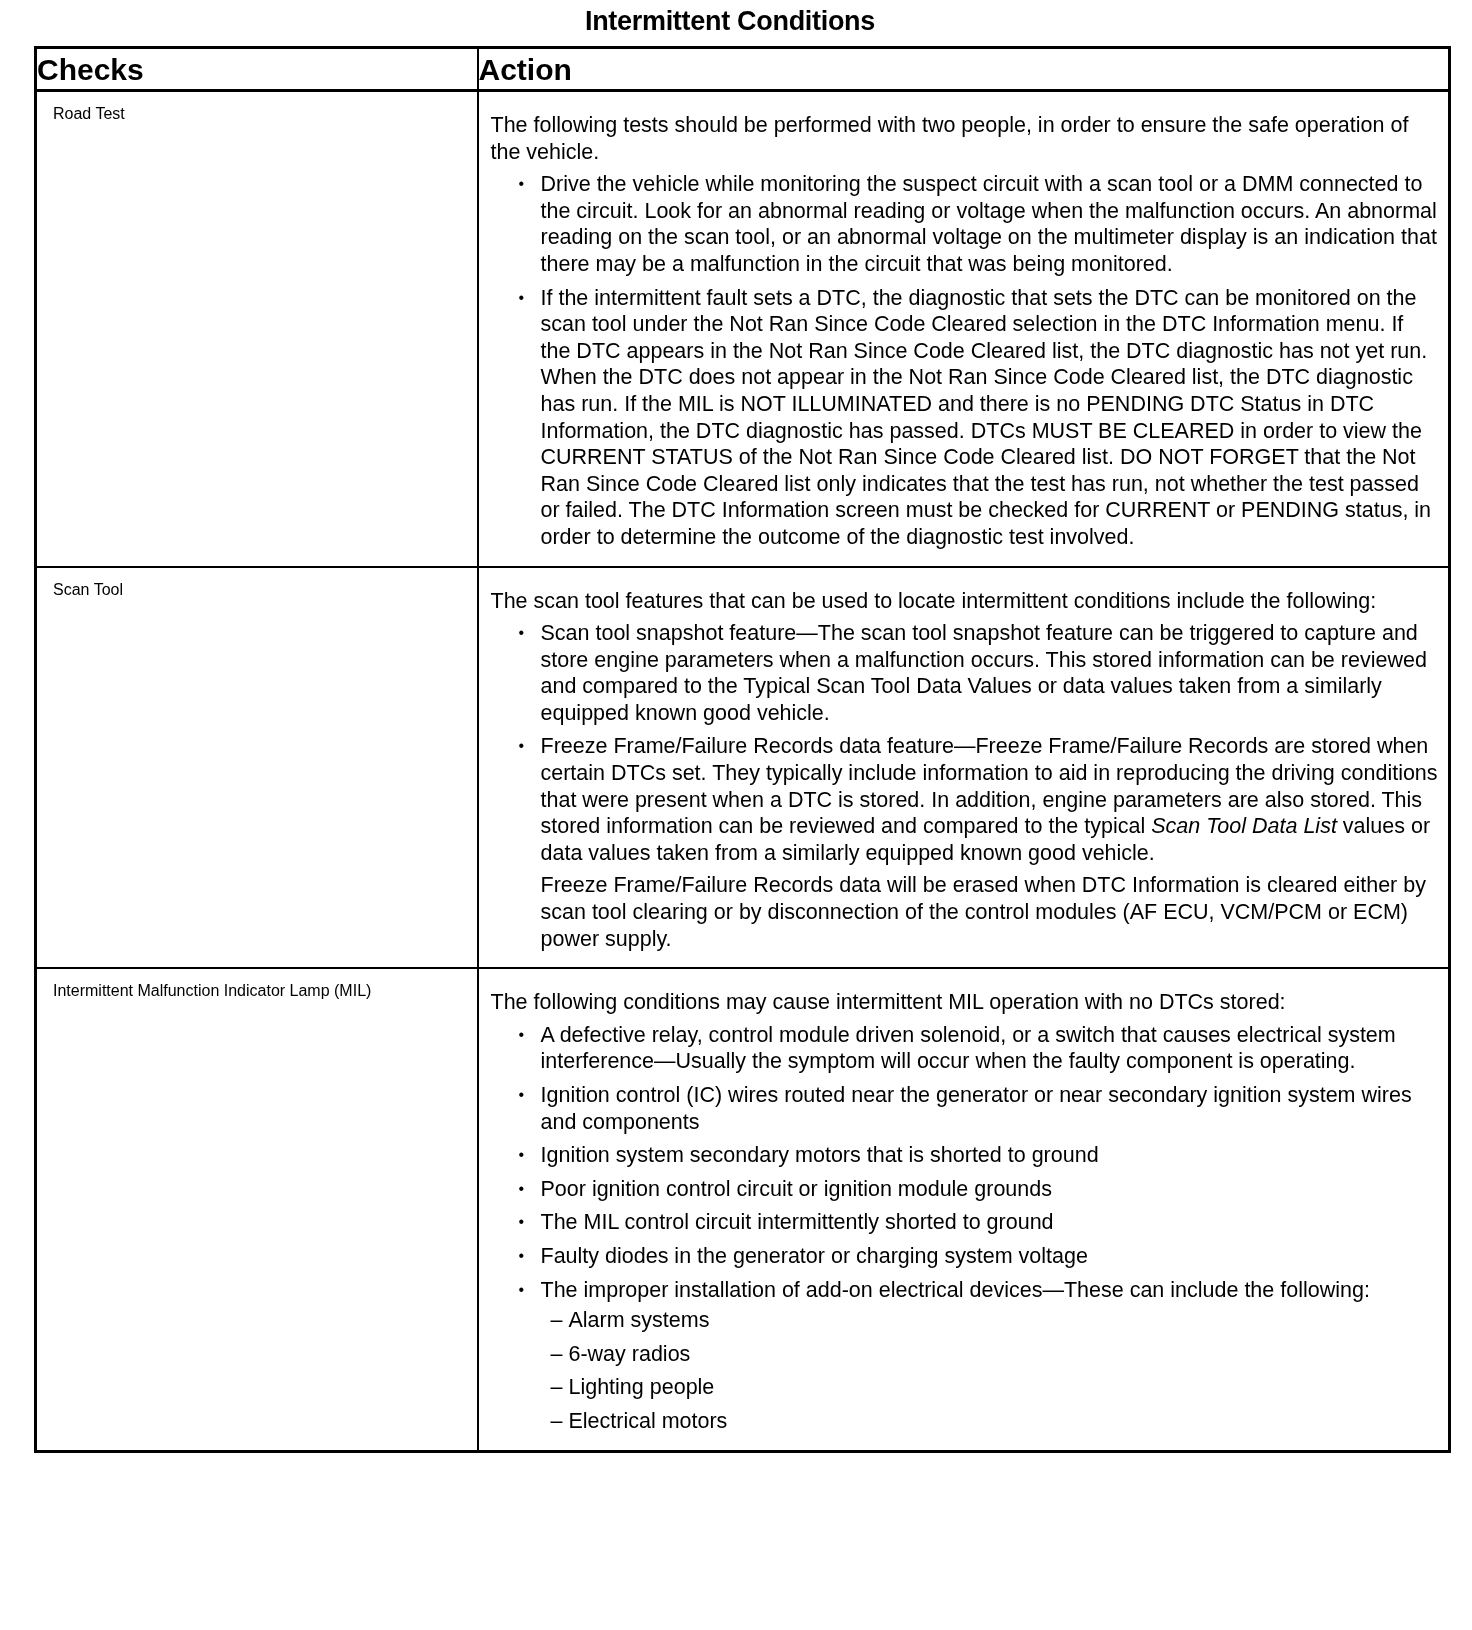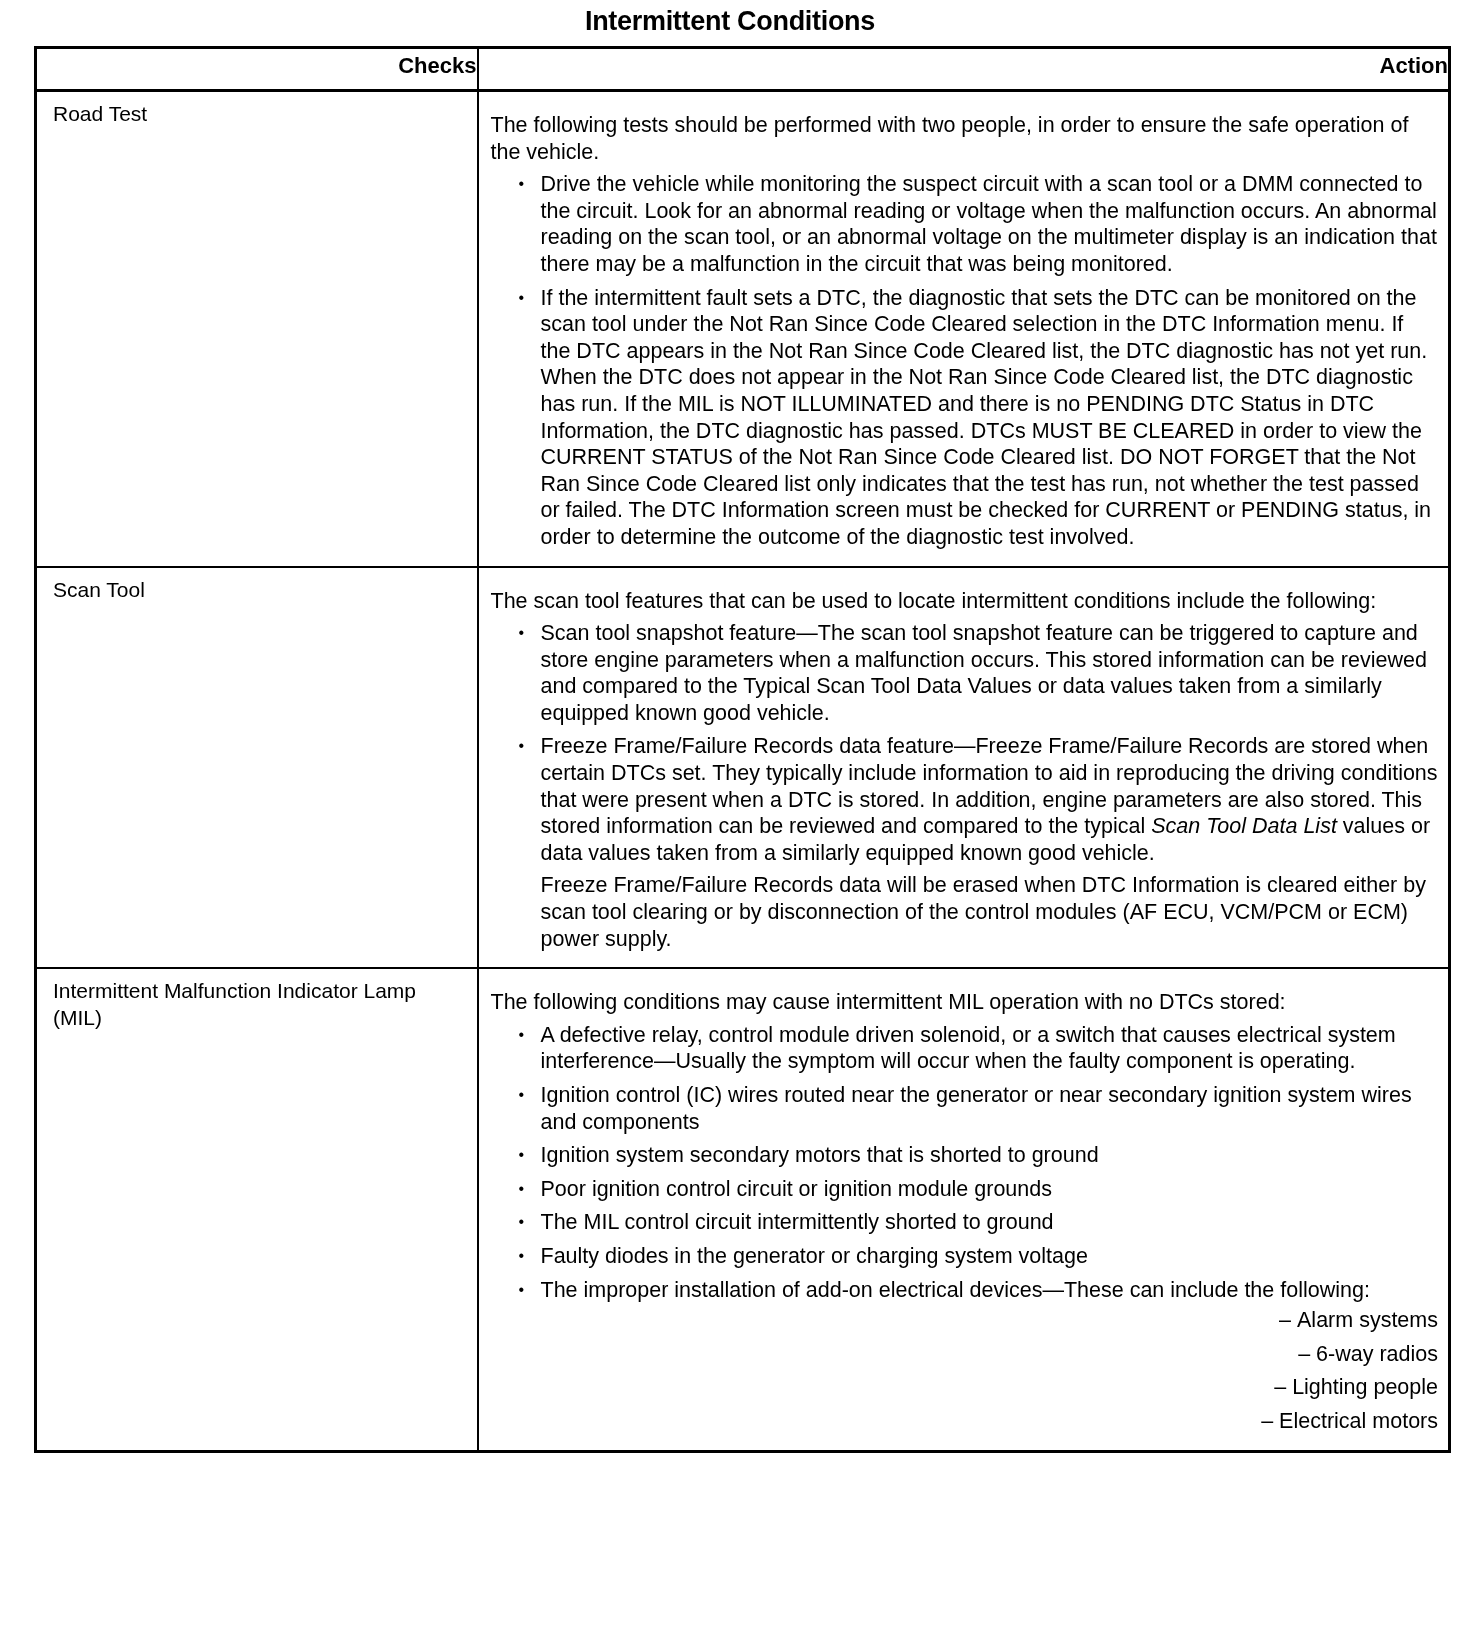--- a/index.html
+++ b/index.html
@@ -14,37 +14,37 @@
   }
   table.conditions {
     position: absolute; top: 46px; left: 34px; width: 1414px;
     border-collapse: collapse; table-layout: fixed;
     border: 3px solid #000;
   }
   table.conditions col.c1 { width: 442px; }
   table.conditions col.c2 { width: 972px; }
   th, td { border: 2px solid #000; vertical-align: top; }
   th {
-    font-size: 22px; font-weight: bold; text-align: right;
+    font-size: 30px; font-weight: bold; text-align: left;
     height: 36px; padding: 4px 0 0 0; border-bottom: 3px solid #000;
   }
   td.check {
-    font-size: 21px; padding: 8px 16px; line-height: 27px;
+    font-size: 16px; padding: 8px 16px; line-height: 27px;
   }
   td.action {
     font-size: 21.5px; padding: 20px 10px 8px 12px; line-height: 26.6px;
   }
   .intro { margin: 0 0 6px 0; }
   ul.bullets { list-style: none; margin: 0; padding: 0 0 0 28px; }
   ul.bullets li { position: relative; padding-left: 22px; margin-bottom: 7px; }
   ul.bullets li .bullet {
     position: absolute; left: 0; top: 0; font-size: 16px;
   }
   .note { margin: 6px 0 0 0; }
-  ul.dashes { list-style: none; margin: 4px 0 0 0; padding: 0 0 0 10px; text-align: right; }
+  ul.dashes { list-style: none; margin: 4px 0 0 0; padding: 0 0 0 10px; }
   ul.dashes li { margin-bottom: 7px; padding-left: 0; }
   .dash { margin-right: 6px; }
   em { font-style: italic; }
 </style>
 </head>
 <body>
 
 <div class="doc-title">Intermittent Conditions</div>
 
 <table class="conditions">

